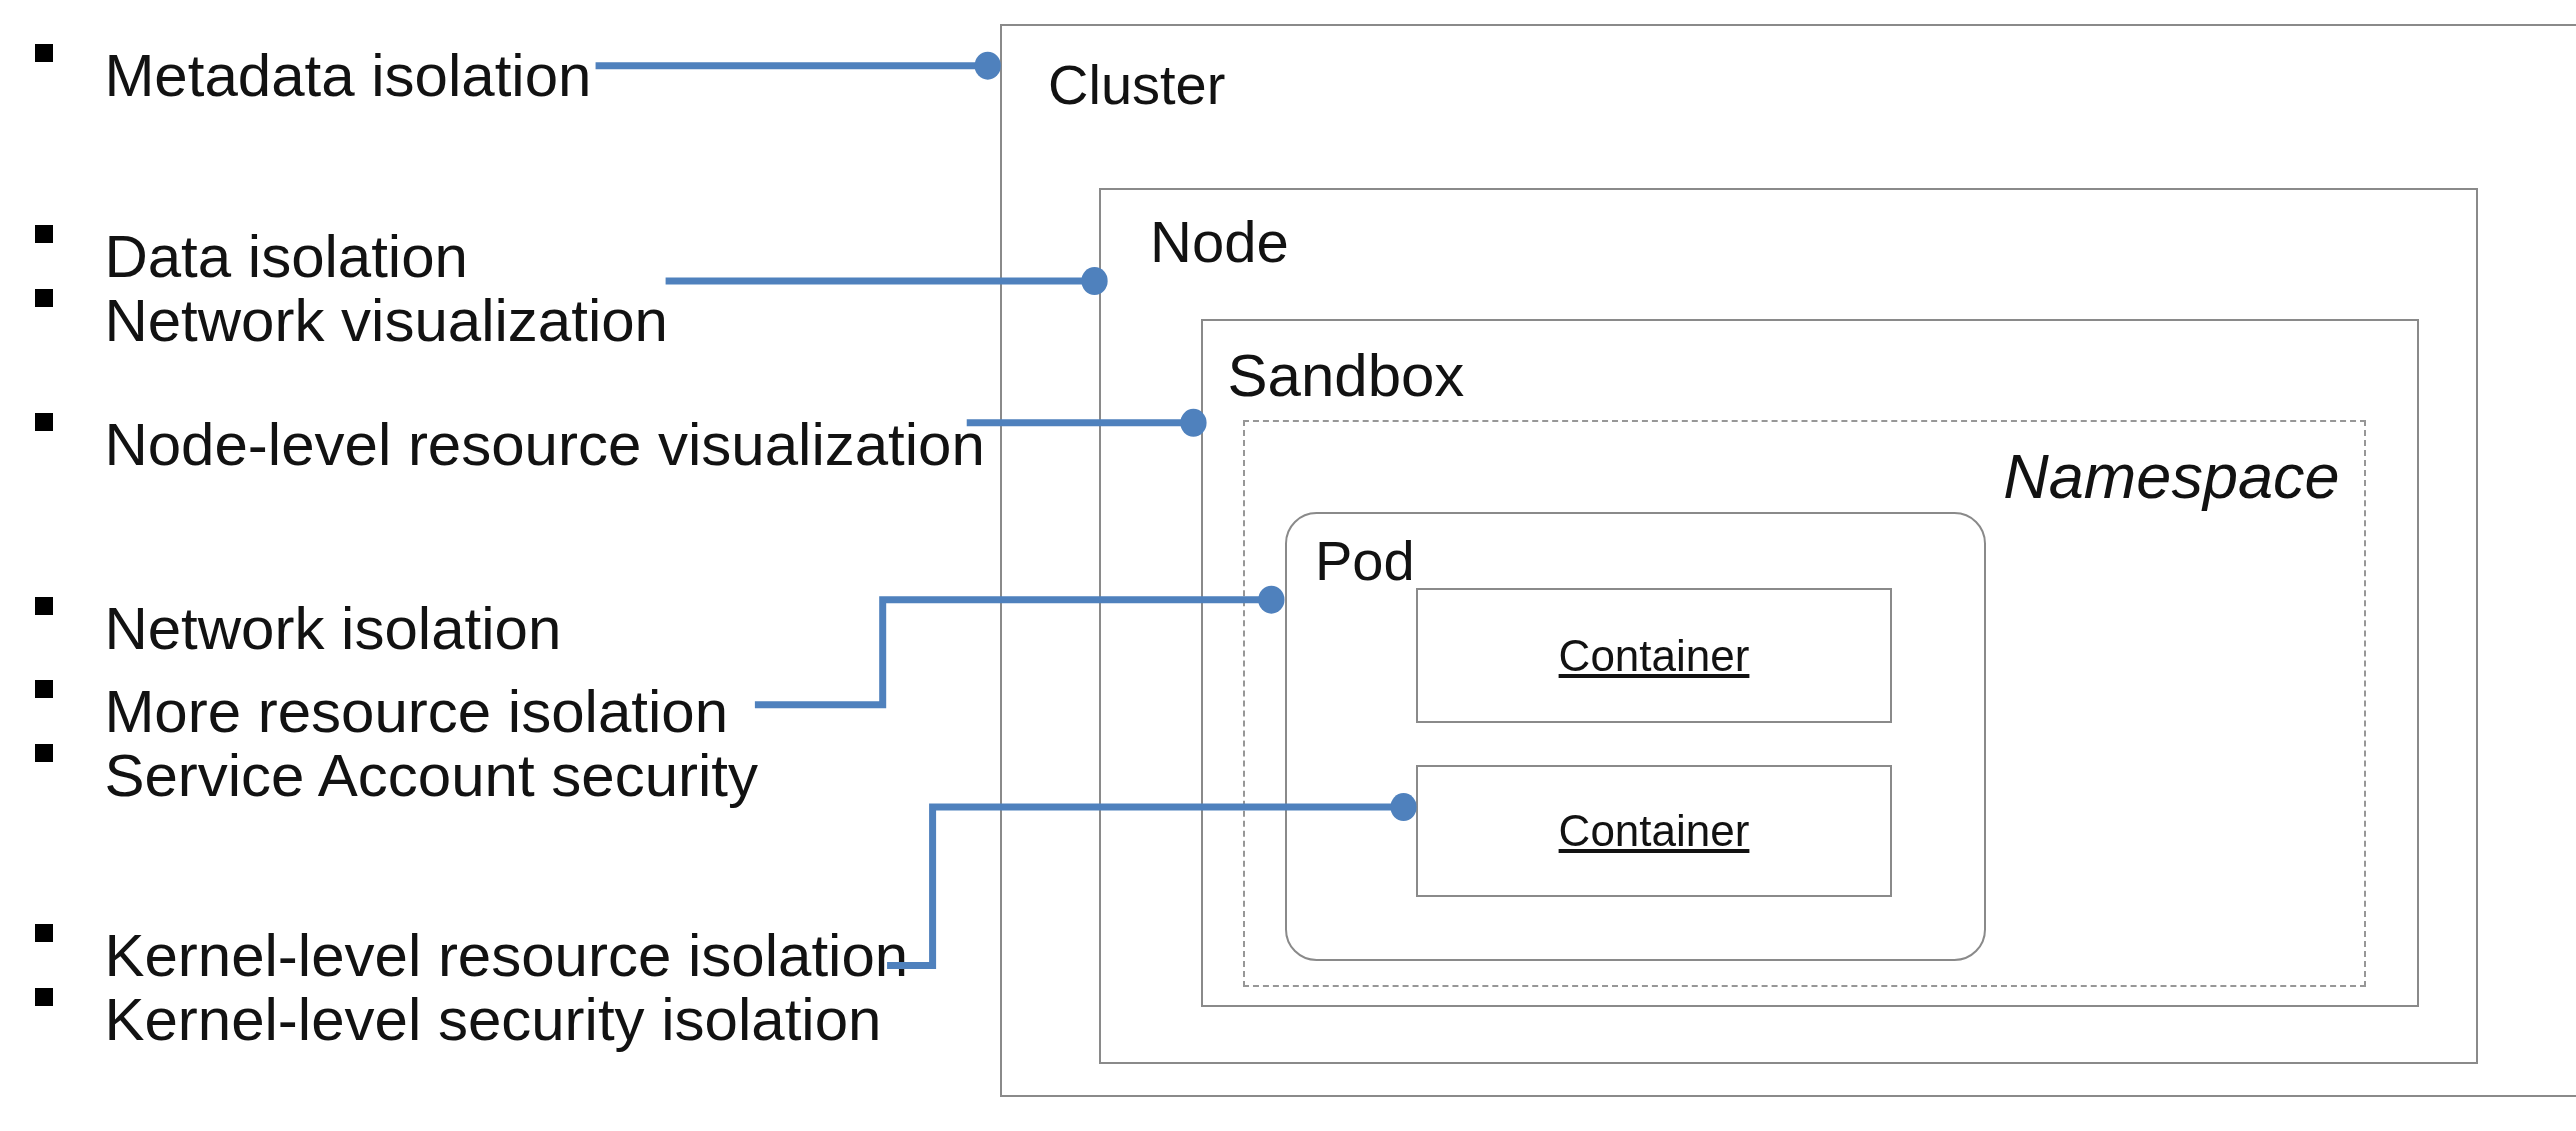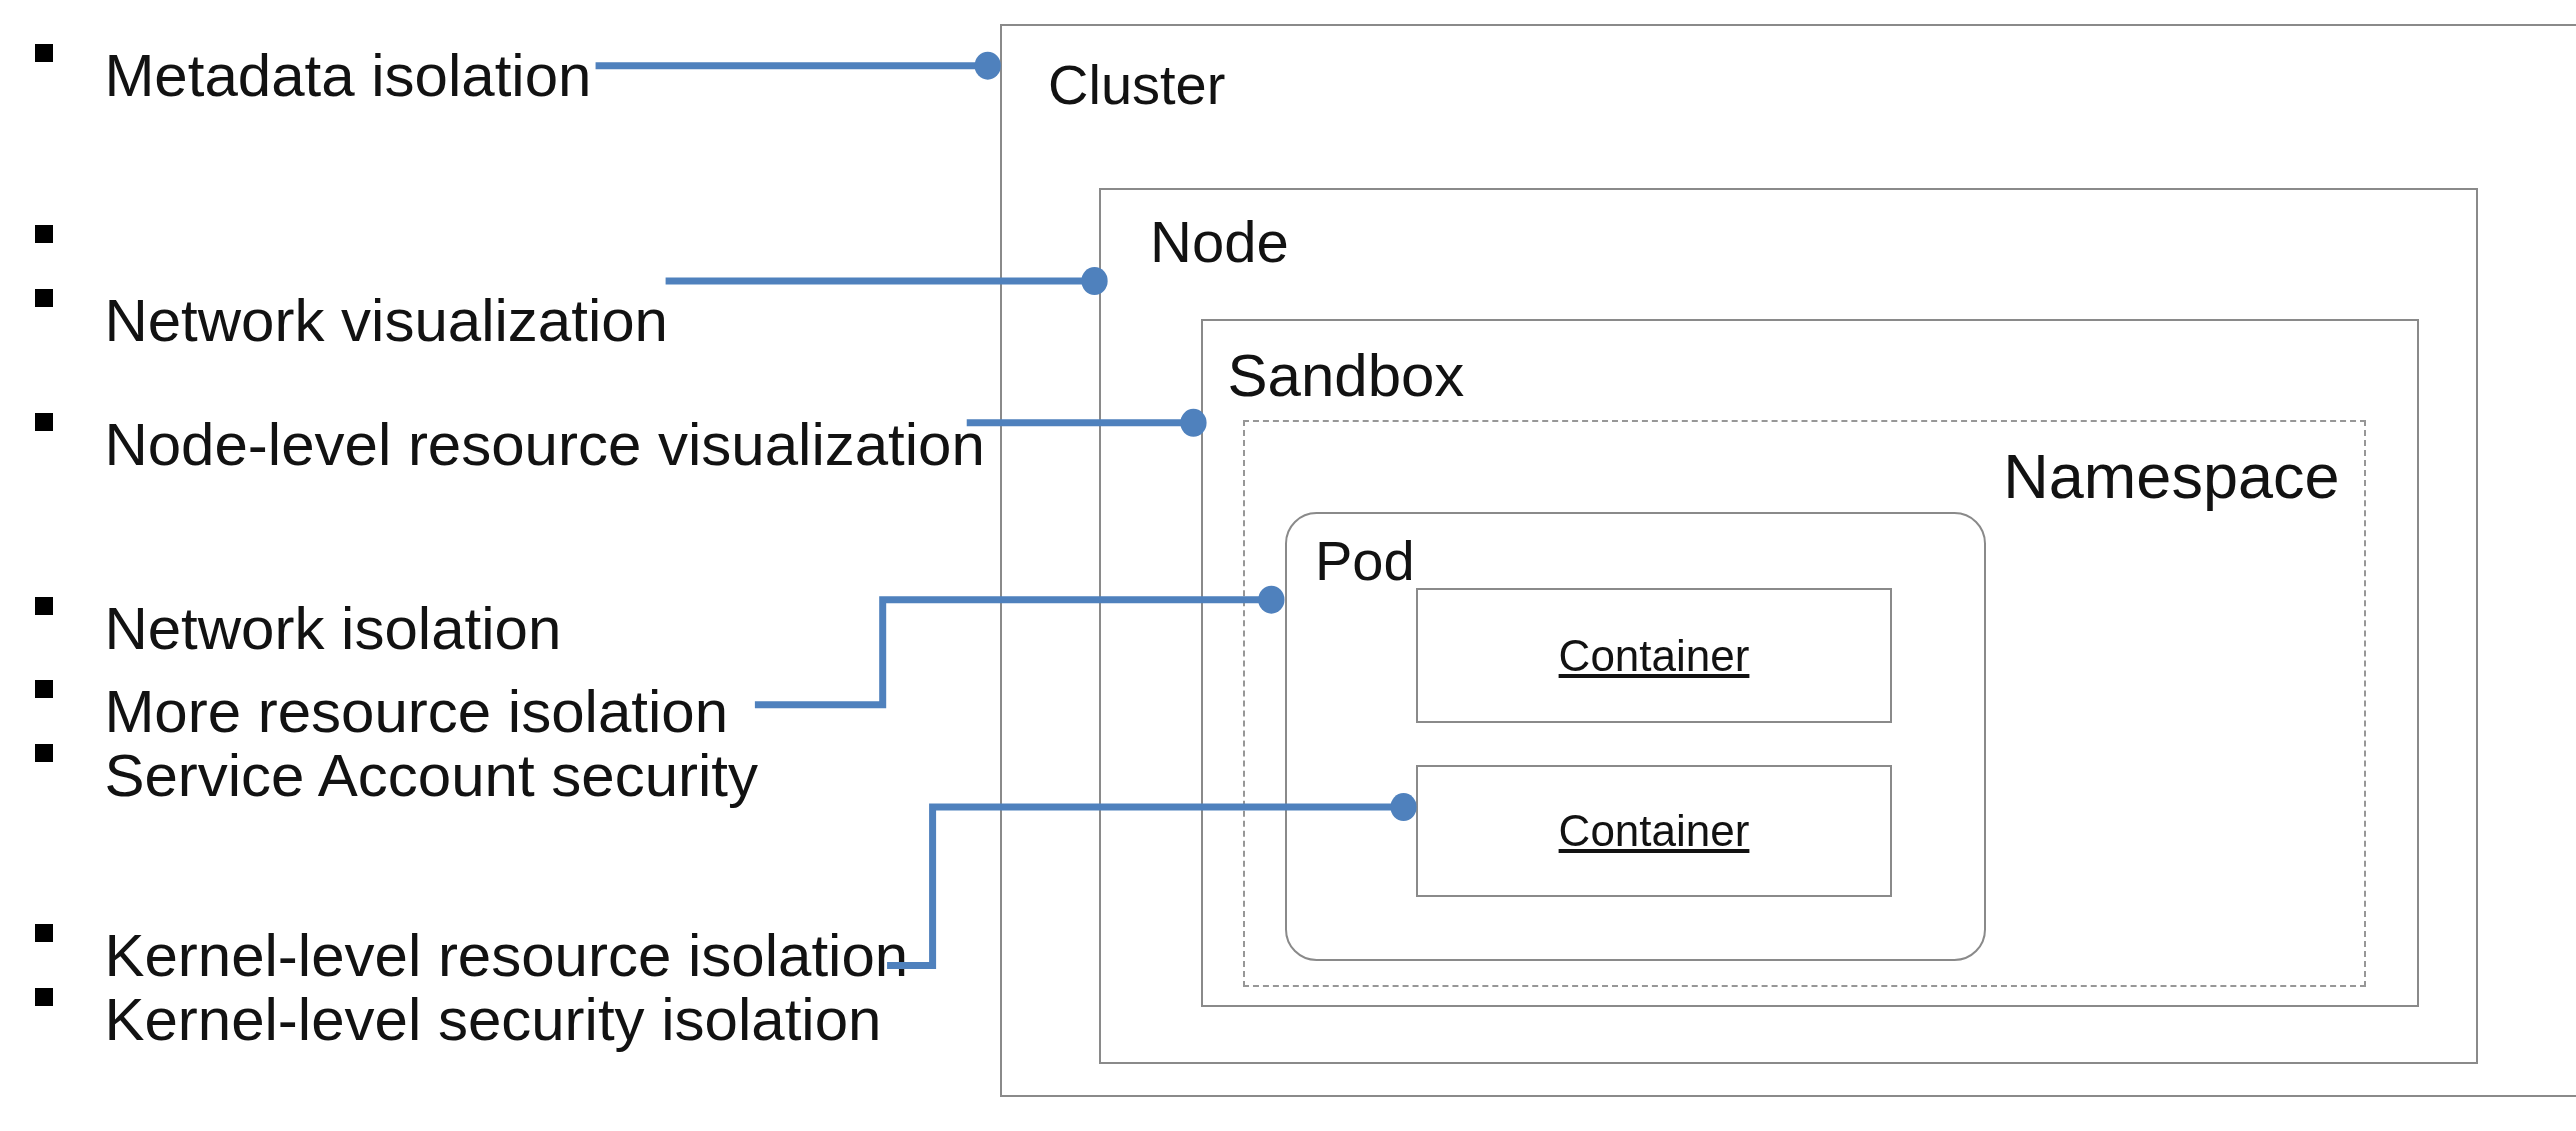--- a/index.html
+++ b/index.html
@@ -16,21 +16,21 @@
     font-family:"Liberation Sans", sans-serif;
     color:var(--text);
     overflow:hidden;
   }
   .box{
     position:absolute;
     box-sizing:border-box;
     border:2.6px solid var(--border);
     background:transparent;
   }
-  .box.dashed{border:2.6px dashed var(--border-dash);}
+  .box.dashed{border:2.6px dashed var(--border-dash);font-style:italic;}
   .box.rounded{border-radius:31.5px;}
   .box-label{
     position:absolute;
     line-height:1;
     white-space:nowrap;
     color:var(--text);
   }
   
   .cluster   {left:1000px;top:23.6px;  width:1622px;height:1073px;}
   .node      {left:1099px;top:188px; width:1379px;height:876px;}
@@ -114,20 +114,21 @@
   <div class="container-box container-2">
     <span class="container-label">Container</span>
   </div>
 
   <div class="bullet-row r1">
     <span class="bullet-square"></span>
     <span>Metadata isolation</span>
   </div>
   <div class="bullet-row r2">
     <span class="bullet-square"></span>
+    <span>Data isolation</span>
   </div>
   <div class="bullet-row r3">
     <span class="bullet-square"></span>
     <span>Network visualization</span>
   </div>
   <div class="bullet-row r4">
     <span class="bullet-square"></span>
     <span>Node-level resource visualization</span>
   </div>
   <div class="bullet-row r5">

